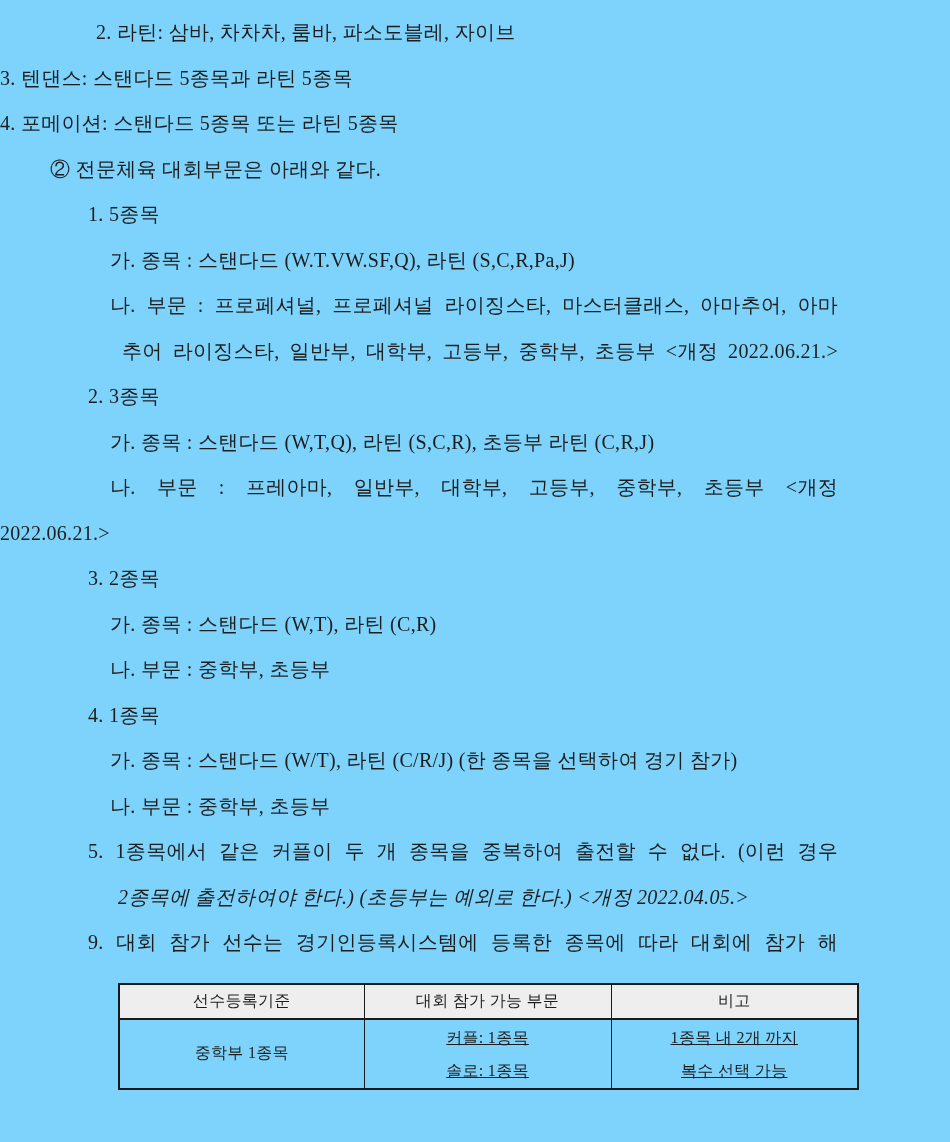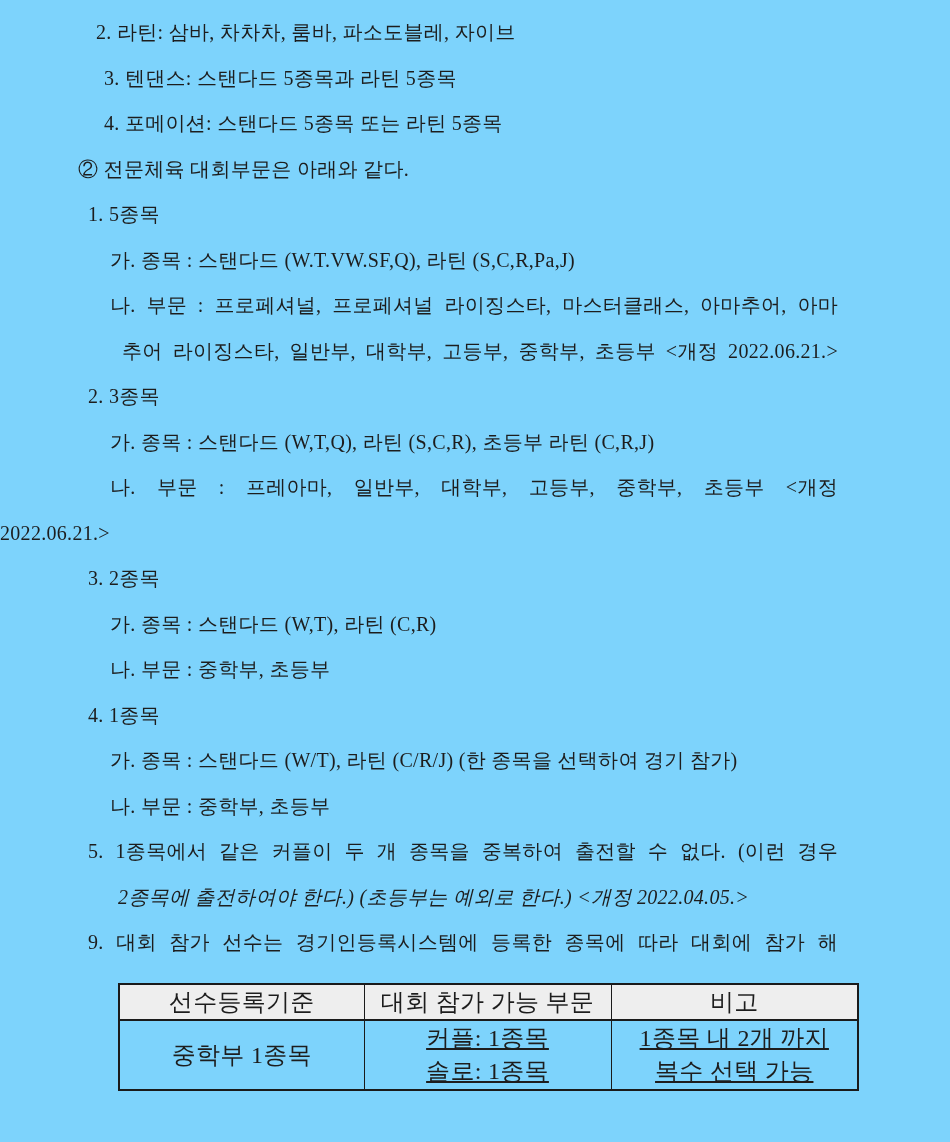--- a/index.html
+++ b/index.html
@@ -26,36 +26,36 @@
     white-space: nowrap;
     box-sizing: border-box;
   }
   .just {
     white-space: normal;
     text-align: justify;
     text-align-last: justify;
     padding-right: 112px;
     overflow: hidden;
   }
-  .in78  { padding-left: 78px; }
+  .in78  { padding-left: 50px; }
   .in88  { padding-left: 88px; }
   .in96  { padding-left: 96px; }
   .in98  { padding-left: 118px; font-style: italic; }
-  .in104 { padding-left: 104px; }
+  .in104 { }
   .in110 { padding-left: 110px; }
   .in118 { }
   .in122 { padding-left: 122px; }
 
   table.tbl {
     margin: 17px 0 0 118px;
     width: 739px;
     border-collapse: collapse;
     table-layout: fixed;
     border: 2px solid #1a1a1a;
-    font-size: 24px;
+    font-size: 16px;
     letter-spacing: 0.3px;
   }
   table.tbl col.c1 { width: 245px; }
   table.tbl col.c2 { width: 247px; }
   table.tbl col.c3 { width: 247px; }
   table.tbl th {
     background: #eeeeee;
     font-weight: normal;
     height: 31px;
     border: 1px solid #1a1a1a;

